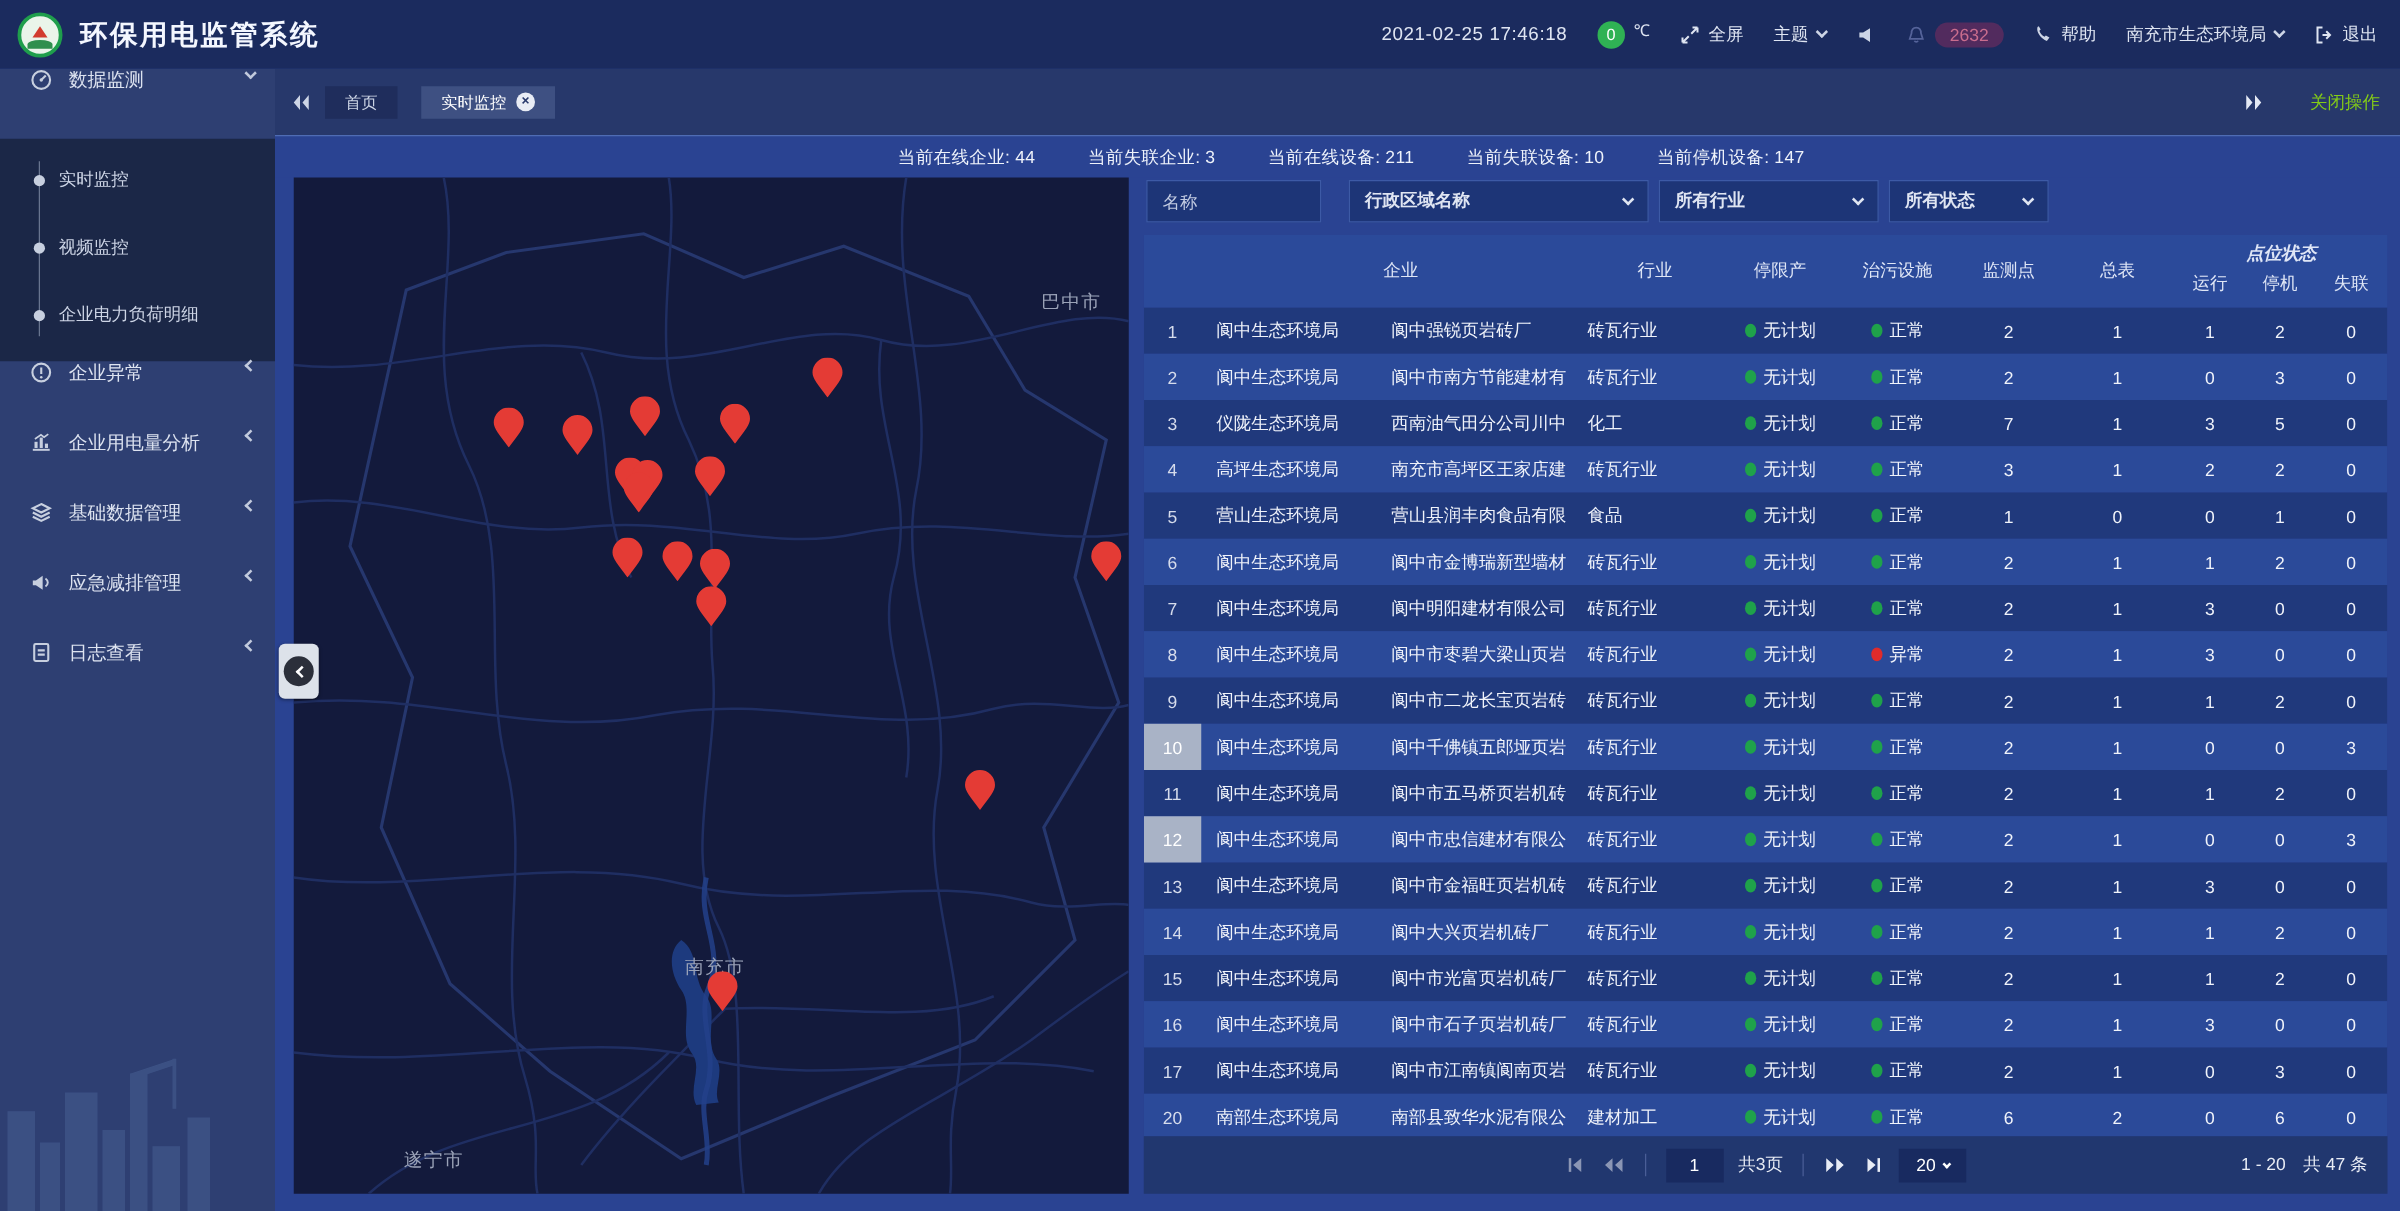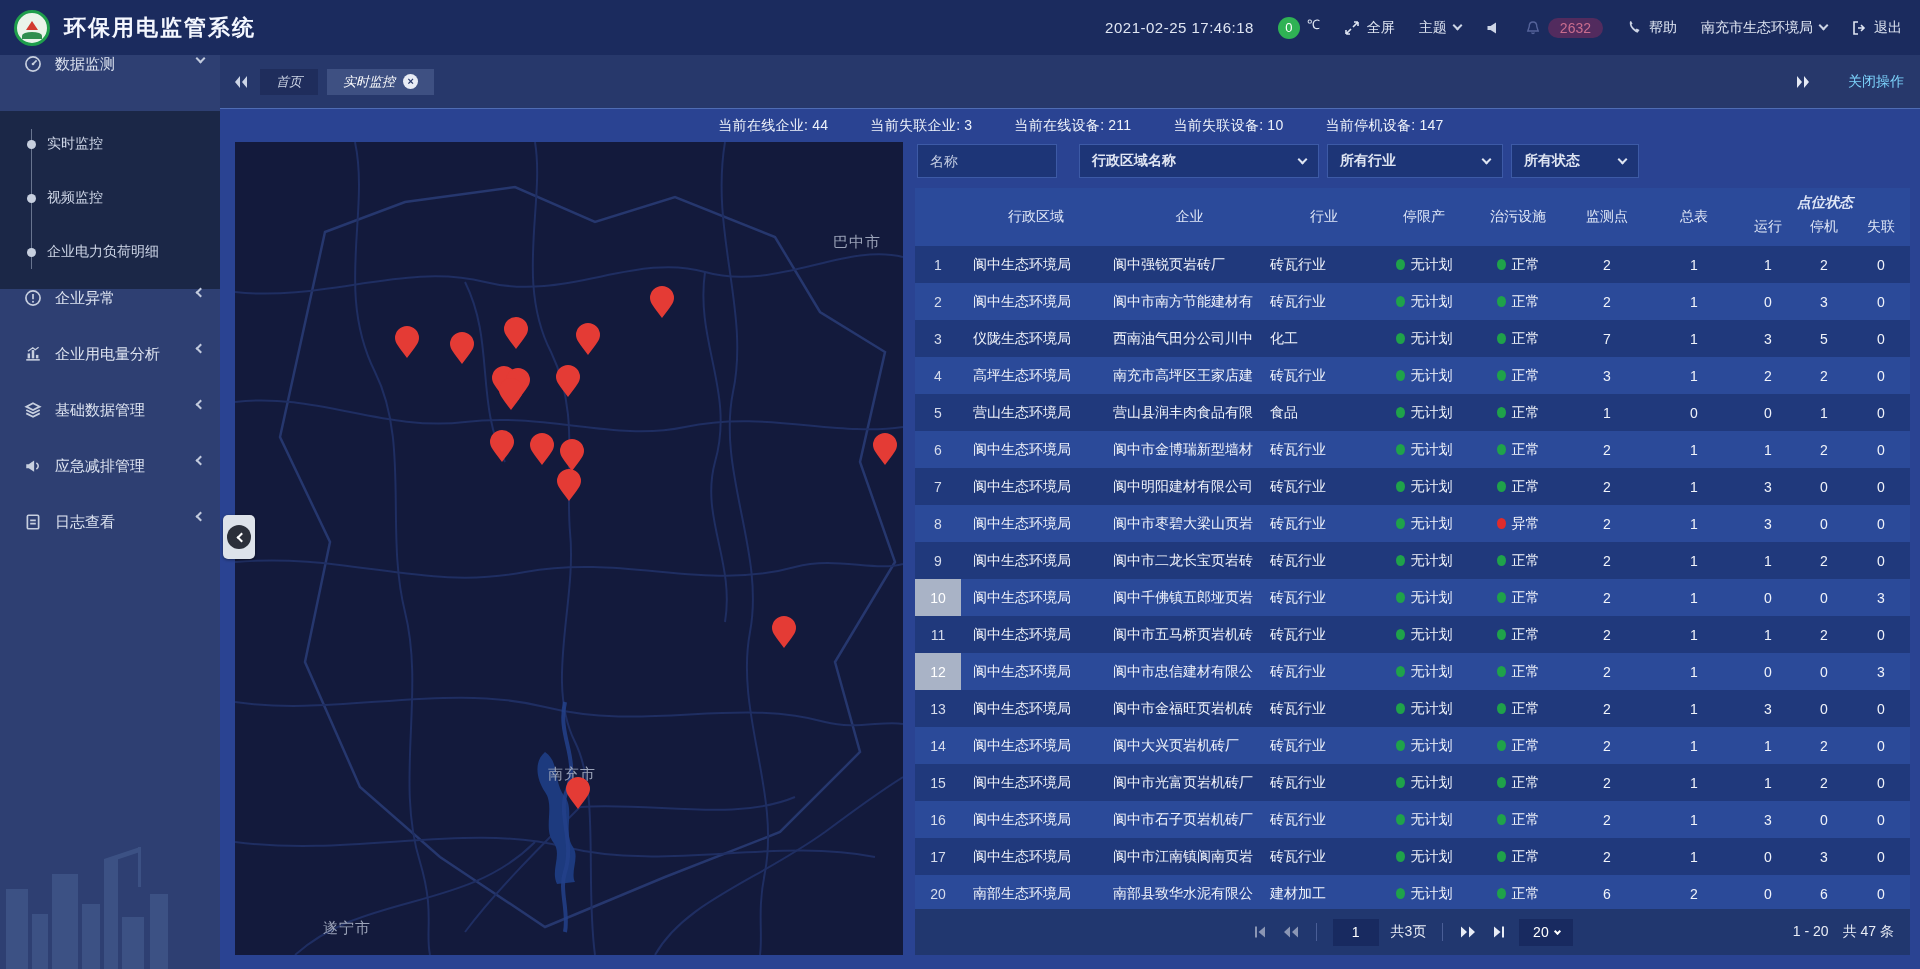--- a/index.html
+++ b/index.html
@@ -34,25 +34,25 @@
   .nav-sub { background:#1b2747; padding:6px 0 10px 0; position:relative; }
   .nav-sub::before { content:''; position:absolute; left:31px; top:18px; bottom:20px; width:1px; background:rgba(200,210,230,0.45); }
   .nav-subitem { height:54px; display:flex; align-items:center; padding-left:24px; font-size:14px; color:#cdd5e6; cursor:pointer; position:relative; }
   .nav-subitem .dot { width:9px; height:9px; border-radius:50%; background:#c7cfdf; margin-right:14px; position:relative; left:3px; }
   .skyline { position:absolute; bottom:0; left:0; opacity:0.35; }
 
   
   .main { position:absolute; top:55px; left:220px; right:0; bottom:0; display:flex; flex-direction:column; }
   .tabbar { height:53px; background:#27386b; display:flex; align-items:center; padding:0 16px 0 12px; }
   .tab-nav-ic { display:flex; align-items:center; margin-right:10px; cursor:pointer; }
-  .tab-list { display:flex; gap:9px; height:26px;font-style:italic; }
+  .tab-list { display:flex; gap:19px; height:26px; }
   .tab { display:flex; align-items:center; gap:8px; padding:0 16px; background:#1f2d5c; color:#cdd5e6; font-size:13px; cursor:pointer; }
   .tab.active { background:#3e5082; color:#fff; }
   .tclose { width:15px; height:15px; border-radius:50%; background:#e8ecf5; color:#27386b; font-size:11px; line-height:15px; text-align:center; font-weight:bold; cursor:pointer; }
-  .tabbar-right { margin-left:auto; display:flex; align-items:center; gap:26px; color:#7dd3fc; font-size:14px; }
+  .tabbar-right { margin-left:auto; display:flex; align-items:center; gap:26px; color:#84cc16; font-size:14px; }
 
   .statsbar { height:34px; background:#2a4392; border-top:1px solid #4f6cb4; display:flex; align-items:center; gap:42px; padding-left:22px; font-size:14px; color:#eef2fa; flex:0 0 auto;justify-content:center; }
   .stat span { letter-spacing:0.3px; }
 
   .content { flex:1; display:flex; gap:12px; padding:0 10px 14px 15px; min-height:0; }
 
   
   .map { width:668px; flex:0 0 668px; background:#131a3c; position:relative;padding-left:30px; }
   .mlabel { position:absolute; transform:translate(-50%,-50%); color:#9ba3b8; font-size:15px; letter-spacing:1px; white-space:nowrap; }
   .pin { position:absolute; transform:translate(-50%,-100%); width:26px; height:32px; }
@@ -462,21 +462,20 @@
         </div>
         <div class="f-select f-status">
           <span>所有状态</span>
           <span class="caret"></span>
         </div>
       </div>
 
       <div class="tablewrap">
         <div class="thead">
           <div class="th col-no"></div>
-          <div class="th col-region">行政区域</div>
           <div class="th col-company">企业</div>
           <div class="th col-industry">行业</div>
           <div class="th col-limit">停限产</div>
           <div class="th col-facility">治污设施</div>
           <div class="th col-points">监测点</div>
           <div class="th col-meters">总表</div>
           <div class="th-group">
             <div class="gtitle">点位状态</div>
             <div class="gcols">
               <div class="th col-run">运行</div>

